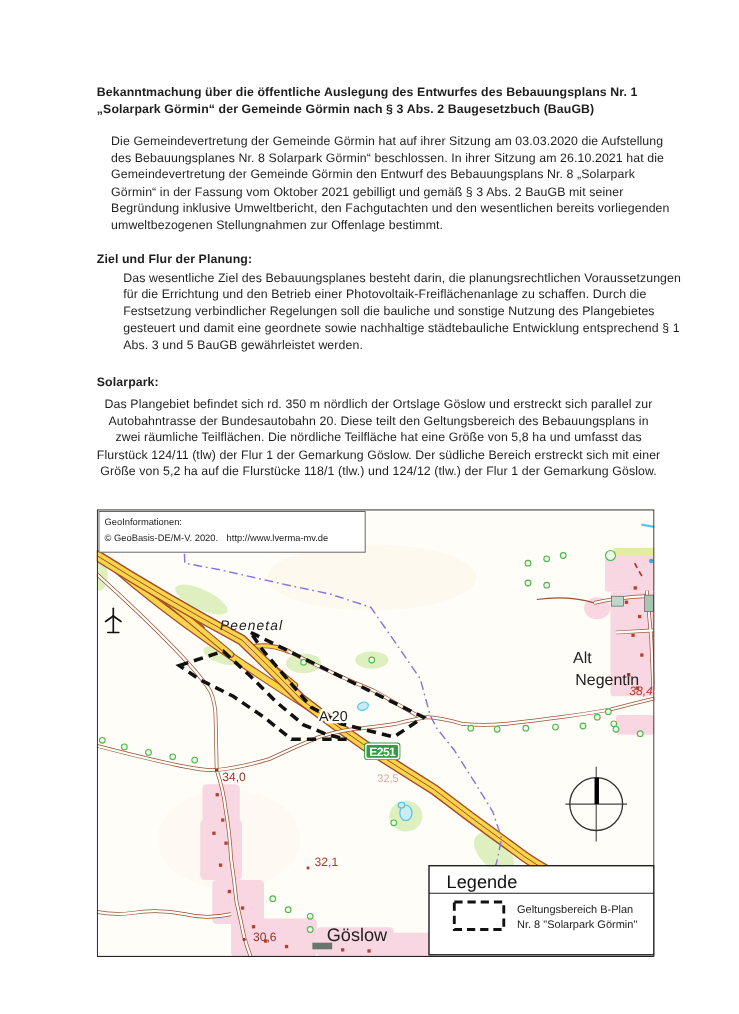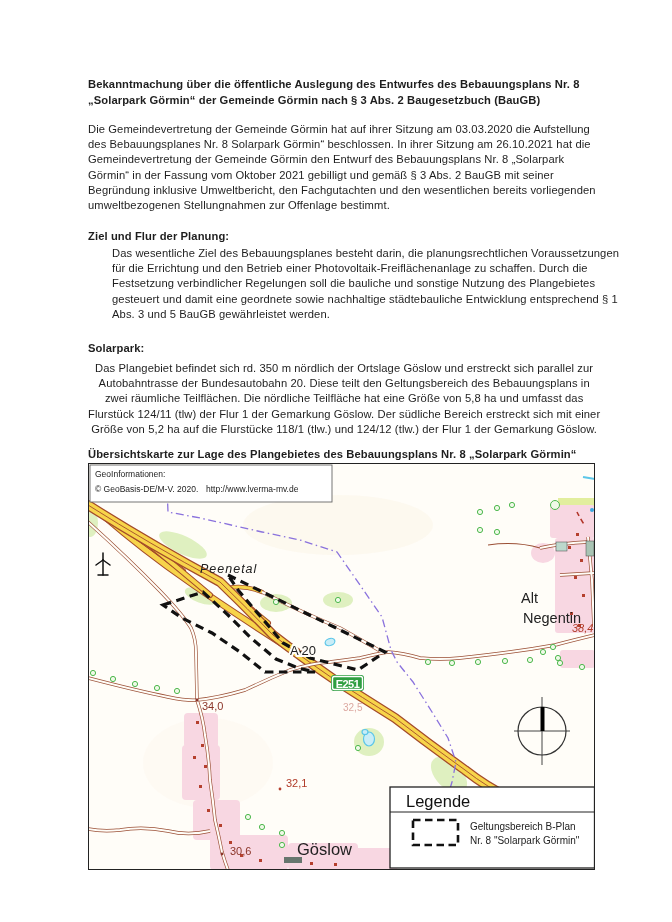--- a/index.html
+++ b/index.html
@@ -3,21 +3,21 @@
 <meta charset="utf-8">
 <style>
   html,body{margin:0;padding:0;}
   body{width:672px;height:922px;background:#ffffff;position:relative;overflow:hidden;
        font-family:"Liberation Sans",sans-serif;}
   .page{position:absolute;inset:0;background:#ffffff;}
   .doc{position:absolute;left:88px;color:#1e1e1e;font-size:11.2px;line-height:15.2px;
        white-space:pre;letter-spacing:0.1px;}
   .bold{font-weight:bold;}
   .title{top:76px;line-height:16px;}
-  .p1{top:122px;}
+  .p1{top:122px;margin-left:13px;}
   .h2{top:229px;}
   .p2{top:246px;margin-left:24px;}
   .h3{top:341px;}
   .p3{top:361px;text-align:center;}
   .h4{top:447px;}
   .map-wrap{position:absolute;left:88px;top:463px;width:507px;height:407px;}
   svg text{font-family:"Liberation Sans",sans-serif;}
   
   .mw-casing{fill:none;stroke:var(--motorway-edge);stroke-linecap:round;}
   .mw-fill{fill:none;stroke:var(--motorway-fill);stroke-linecap:round;}
@@ -34,41 +34,40 @@
   .purple{fill:none;stroke:var(--boundary-purple);stroke-width:1.3;stroke-dasharray:8 3.5 1.5 3.5;}
   .water-f{fill:#c9edf7;stroke:var(--water-blue);stroke-width:1.2;}
   .elev{fill:var(--elevation-red);font-size:11px;}
   .maplabel{fill:#222222;}
 </style>
 </head>
 <body>
 
 <div class="page">
 
-  <div class="doc bold title">Bekanntmachung über die öffentliche Auslegung des Entwurfes des Bebauungsplans Nr. 8
+  <div class="doc bold title">Bekanntmachung über die öffentliche Auslegung des Entwurfes des Bebauungsplans Nr. 1
 „Solarpark Görmin“ der Gemeinde Görmin nach § 3 Abs. 2 Baugesetzbuch (BauGB)</div>
   <div class="doc p1">Die Gemeindevertretung der Gemeinde Görmin hat auf ihrer Sitzung am 03.03.2020 die Aufstellung
 des Bebauungsplanes Nr. 8 Solarpark Görmin“ beschlossen. In ihrer Sitzung am 26.10.2021 hat die
 Gemeindevertretung der Gemeinde Görmin den Entwurf des Bebauungsplans Nr. 8 „Solarpark
 Görmin“ in der Fassung vom Oktober 2021 gebilligt und gemäß § 3 Abs. 2 BauGB mit seiner
 Begründung inklusive Umweltbericht, den Fachgutachten und den wesentlichen bereits vorliegenden
 umweltbezogenen Stellungnahmen zur Offenlage bestimmt.</div>
   <div class="doc bold h2">Ziel und Flur der Planung:</div>
   <div class="doc p2">Das wesentliche Ziel des Bebauungsplanes besteht darin, die planungsrechtlichen Voraussetzungen
 für die Errichtung und den Betrieb einer Photovoltaik-Freiflächenanlage zu schaffen. Durch die
 Festsetzung verbindlicher Regelungen soll die bauliche und sonstige Nutzung des Plangebietes
 gesteuert und damit eine geordnete sowie nachhaltige städtebauliche Entwicklung entsprechend § 1
 Abs. 3 und 5 BauGB gewährleistet werden.</div>
   <div class="doc bold h3">Solarpark:</div>
   <div class="doc p3">Das Plangebiet befindet sich rd. 350 m nördlich der Ortslage Göslow und erstreckt sich parallel zur
 Autobahntrasse der Bundesautobahn 20. Diese teilt den Geltungsbereich des Bebauungsplans in
 zwei räumliche Teilflächen. Die nördliche Teilfläche hat eine Größe von 5,8 ha und umfasst das
 Flurstück 124/11 (tlw) der Flur 1 der Gemarkung Göslow. Der südliche Bereich erstreckt sich mit einer
 Größe von 5,2 ha auf die Flurstücke 118/1 (tlw.) und 124/12 (tlw.) der Flur 1 der Gemarkung Göslow.</div>
-  <div class="doc bold h4">Übersichtskarte zur Lage des Plangebietes des Bebauungsplans Nr. 8 „Solarpark Görmin“</div>
 
   <div class="map-wrap">
   <svg width="507" height="407" viewBox="0 0 507 407" xmlns="http://www.w3.org/2000/svg">
 
     <rect x="0" y="0" width="507" height="407" fill="#fffdf8"></rect>
     <ellipse cx="250" cy="62" rx="95" ry="30" fill="#fbf3e4" opacity="0.45"></ellipse>
     <ellipse cx="120" cy="300" rx="65" ry="45" fill="#fdf7ee" opacity="0.45"></ellipse>
 
     <g>
       <ellipse class="veg" cx="95" cy="82" rx="26" ry="9" transform="rotate(25 95 82)"></ellipse>

